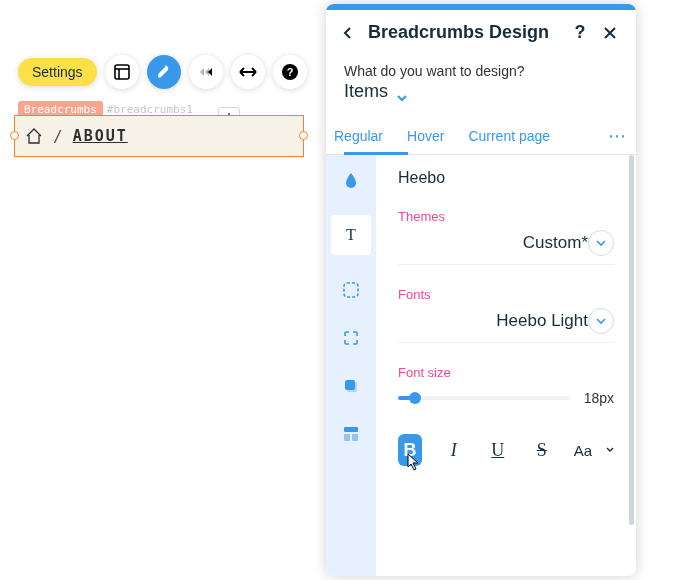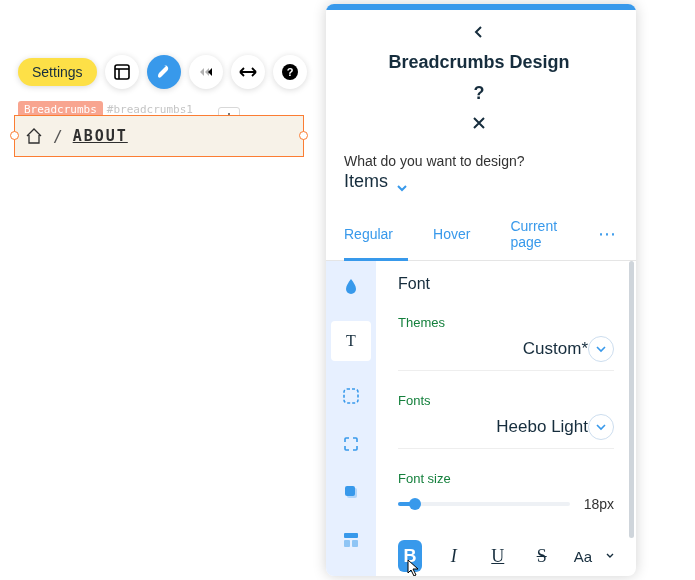--- a/index.html
+++ b/index.html
@@ -19,44 +19,44 @@
   .bc-comp .handle { position: absolute; width: 9px; height: 9px; background: #fff; border: 1px solid #fb7d33; border-radius: 50%; }
   .bc-comp .h-l { left: -5px; top: 50%; margin-top: -5px; }
   .bc-comp .h-r { right: -5px; top: 50%; margin-top: -5px; }
   .bc-about { font-size: 15px; letter-spacing: 2px; text-decoration: underline; font-family: monospace; font-weight: 600; color: #2f2f2f; }
   .bc-sep { color:#555; font-family: monospace; font-size:16px; }
   .dl-btn { position: absolute; left: 218px; top: 107px; width: 22px; height: 22px; border-radius: 3px; background: #fff; border:1px solid #d8d8d8; display:flex; align-items:center; justify-content:center; }
 
   
   .panel { position: absolute; left: 326px; top: 4px; width: 310px; height: 572px; background: #fff; border-radius: 8px; box-shadow: 0 0 14px rgba(0,0,0,0.18); overflow: hidden; display: flex; flex-direction: column; }
   .panel-accent { height: 6px; background: #3899eb; }
-  .panel-header { display: flex; align-items: center; padding: 12px 16px 12px 12px; gap: 10px; flex-direction: column; }
+  .panel-header { display: flex; align-items: center; padding: 12px 16px 12px 12px; gap: 10px; }
   .panel-title { flex: 1; font-size: 18px; font-weight: 700; color: #162d3d; }
   .hd-ico { width: 20px; height: 20px; display:flex; align-items:center; justify-content:center; color:#162d3d; font-size: 18px; }
 
   .design-q { padding: 8px 18px 0 18px; font-size: 14px; color: #323232; }
   .design-sel { padding: 2px 18px 16px 18px; display: flex; align-items: flex-end; gap: 8px; }
   .design-val { font-size: 18px; font-weight: 500; color: #162d3d; }
   .chev-down { color: #3899eb; }
 
-  .tabs { display: flex; align-items: center; gap: 40px; padding: 0 18px; border-bottom: 1px solid #e5e5e5; position: relative; }
+  .tabs { display: flex; align-items: center; gap: 24px; padding: 0 8px; border-bottom: 1px solid #e5e5e5; position: relative; }
   .tab { padding: 10px 0; font-size: 14px; color: #3899eb; }
   .tab.active { font-weight: 500; }
   .tab-ind { position:absolute; left:18px; bottom:-1px; width:64px; height:3px; background:#3899eb; }
   .tab-more { margin-left: auto; color: #3899eb; font-size: 18px; letter-spacing: 2px; }
 
   .panel-body { flex:1; display:flex; min-height:0; position:relative; }
   .side-icons { width: 50px; background: #e7f0ff; display:flex; flex-direction:column; align-items:center; padding-top: 12px; gap: 22px; }
   .si { width: 26px; height: 26px; display:flex; align-items:center; justify-content:center; color:#3899eb; border-radius:4px; }
   .si.sel { color:#3899eb; }
   .si.txt { background:#fff; color:#162d3d; border-radius: 4px; width:40px; height:40px; }
 
   .content { flex:1; padding: 14px 22px 0 22px; overflow-y:auto; }
   .sec-title { font-size:16px; color:#162d3d; margin-bottom: 22px; }
-  .field-label { font-size:13px; color:#15803d; margin-bottom: 6px; }
+  .field-label { font-size:13px; color:#ec4899; margin-bottom: 6px; }
   .field-row { display:flex; align-items:center; justify-content:flex-end; margin-bottom:8px; }
   .field-val { font-size:17px; color:#162d3d; }
   .dd-circle { width:26px; height:26px; border-radius:50%; border:1px solid #cde; color:#3899eb; display:flex; align-items:center; justify-content:center; }
   .sep { border:none; border-top:1px solid #eee; margin: 8px 0 22px 0; }
 
   .slider-row { display:flex; align-items:center; gap:14px; margin: 10px 0 28px 0; }
   .slider { flex:1; height:4px; background:#eef1f5; border-radius:4px; position:relative; }
   .slider-fill { position:absolute; left:0; top:0; height:100%; width:10%; background:#3899eb; border-radius:4px; }
   .slider-thumb { position:absolute; top:50%; left:10%; width:12px; height:12px; border-radius:50%; background:#3899eb; transform: translate(-50%, -50%); }
   .slider-val { font-size:14px; color:#323232; white-space:nowrap; }
@@ -194,21 +194,21 @@
       <div class="si">
         <svg width="18" height="18" viewBox="0 0 18 18">
             <rect x="2" y="2" width="14" height="5" rx="1" fill="currentColor"></rect>
             <rect x="2" y="9" width="6" height="7" rx="1" fill="currentColor" opacity="0.5"></rect>
             <rect x="10" y="9" width="6" height="7" rx="1" fill="currentColor" opacity="0.5"></rect>
           </svg>
       </div>
     </div>
 
     <div class="content">
-      <div class="sec-title">Font</div>
+      <div class="sec-title">Heebo</div>
 
       <div class="field-label">Themes</div>
       <div class="field-row">
         <span class="field-val">Custom*</span>
         <span class="dd-circle">
           <svg width="10" height="7" viewBox="0 0 10 7">
               <path d="M1 1 L5 5 L9 1" stroke="#3899eb" stroke-width="1.6" fill="none"></path>
             </svg>
         </span>
       </div>

